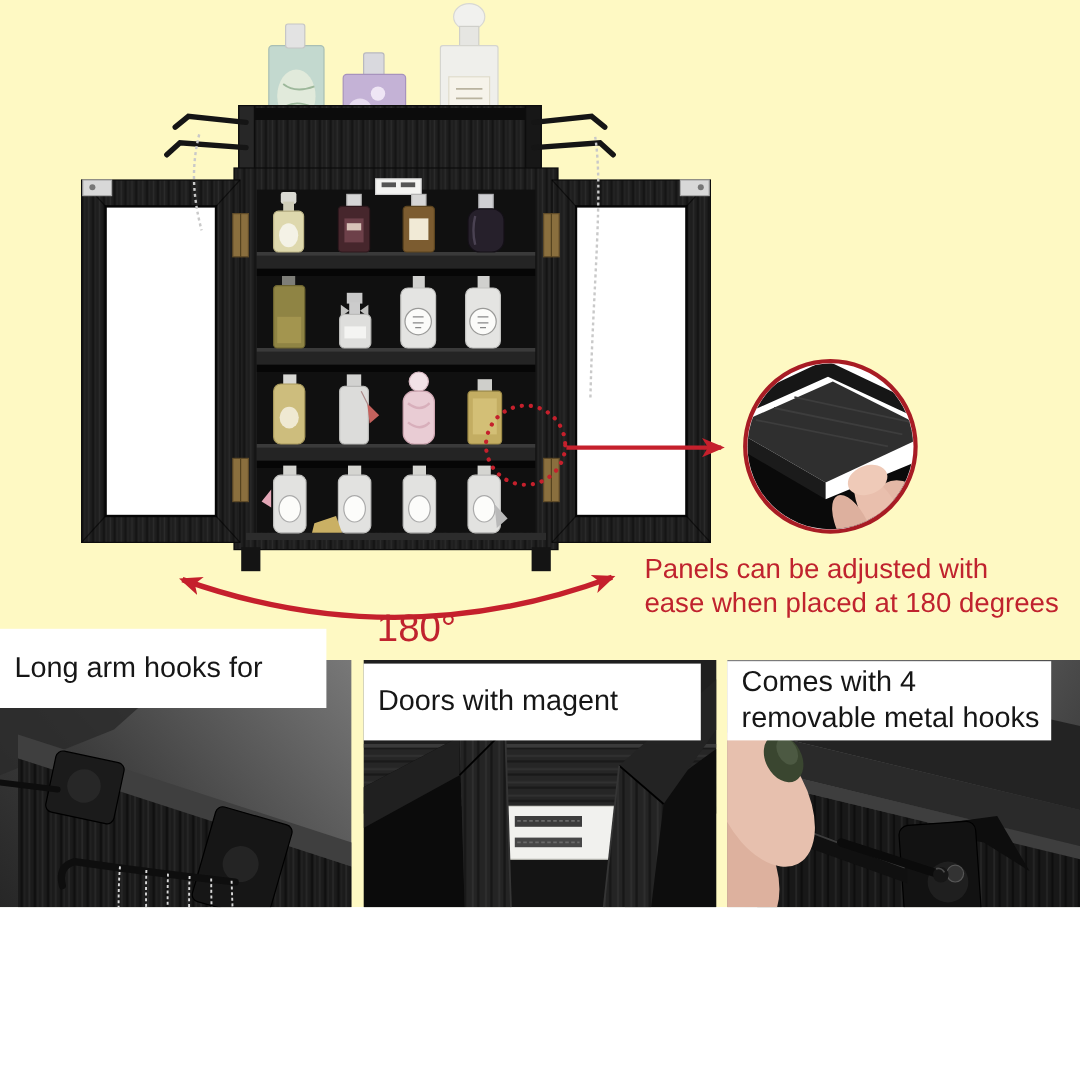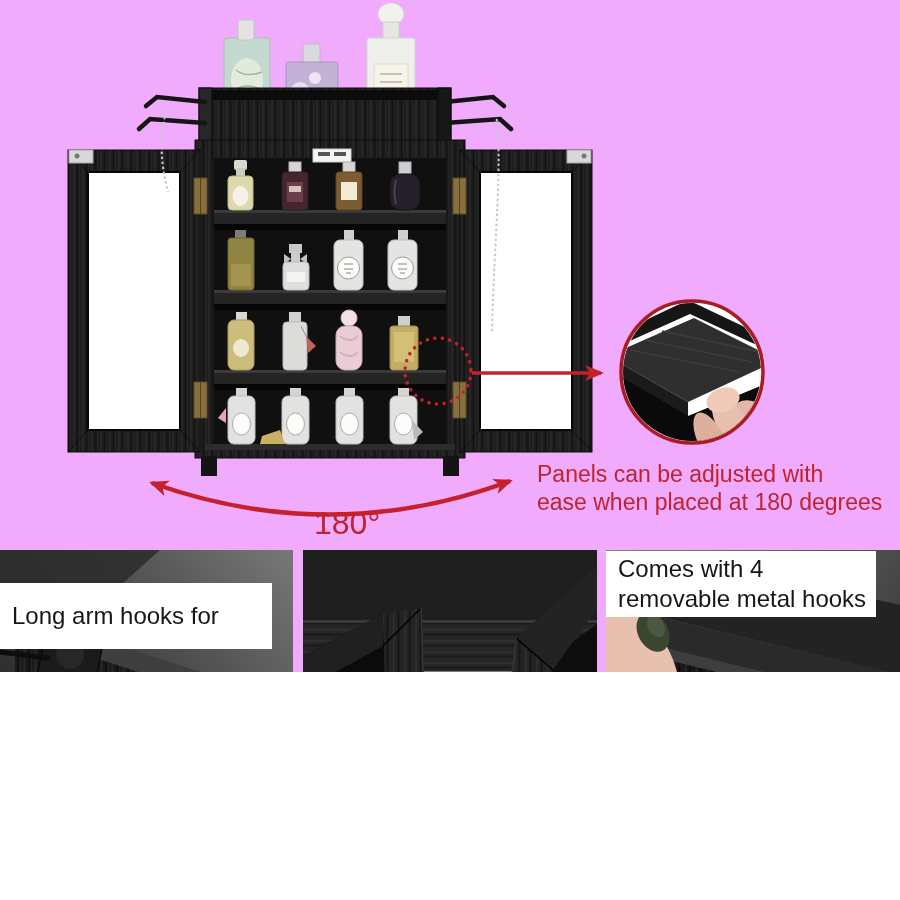--- a/index.html
+++ b/index.html
@@ -1,26 +1,26 @@
 <!DOCTYPE html>
 <html><head>
 <meta charset="utf-8">
 <style>
   html,body{margin:0;padding:0;background:#fff;}
-  .stage{position:relative;width:900px;height:672px;background:#f0abfc;overflow:hidden;
+  .stage{position:relative;width:900px;height:756px;background:#fef9c3;overflow:hidden;
          font-family:"Liberation Sans",sans-serif;}
   .hero-svg{position:absolute;left:0;top:0;}
   .note{position:absolute;left:537px;top:460px;color:#c0232e;font-size:23px;line-height:28px;}
   .deg{position:absolute;left:314px;top:505px;color:#c0232e;font-size:32px;}
   .panel{position:absolute;top:550px;height:335px;}
   .panel svg{display:block;}
   .caption{position:absolute;background:#fff;color:#161616;font-size:24px;line-height:30px;
            display:flex;flex-direction:column;justify-content:center;
            padding-left:12px;box-sizing:border-box;z-index:5;}
-  .cap1{left:0;top:583px;width:272px;height:66px;gap:35px;}
+  .cap1{left:0;top:524px;width:272px;height:66px;gap:35px;}
   .cap2{left:303px;top:553px;width:281px;height:64px;}
   .cap3{left:606px;top:551px;width:270px;height:66px;}
 </style>
 </head>
 <body>
 
 <div class="stage">
 
   <svg class="hero-svg" width="900" height="545" viewBox="0 0 900 545">
     <defs>
@@ -396,18 +396,22 @@
         <ellipse cx="30" cy="115" rx="36" ry="62" fill="#e7c0ae" transform="rotate(-28 30 115)"></ellipse>
         <ellipse cx="47" cy="82" rx="15" ry="21" fill="#3a4630" transform="rotate(-28 47 82)"></ellipse>
         <ellipse cx="50" cy="76" rx="8" ry="12" fill="#54614a" opacity="0.7" transform="rotate(-28 50 76)"></ellipse>
       </g>
     </svg>
   </div>
 
   <div class="caption cap1">
     <div>Long arm hooks for</div>
   </div>
+  <div class="caption cap2">
+    <div>Doors with magent</div>
+    <div></div>
+  </div>
   <div class="caption cap3">
     <div>Comes with 4</div>
     <div>removable metal hooks</div>
   </div>
 
 </div>
 
 </body></html>

